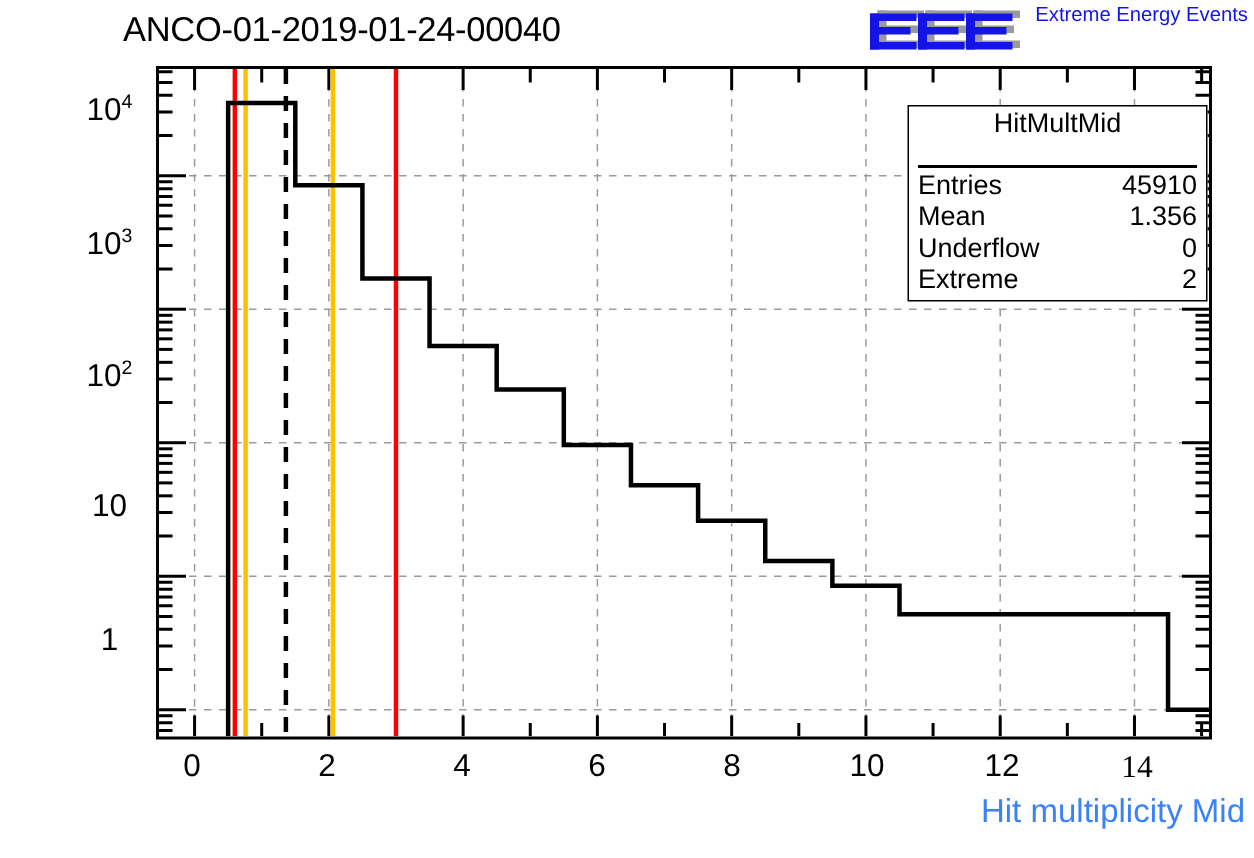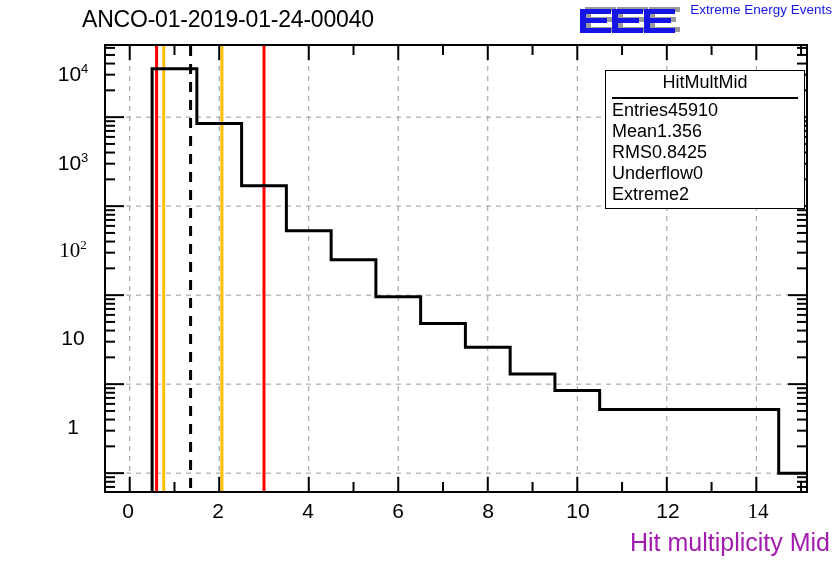--- a/index.html
+++ b/index.html
@@ -86,46 +86,47 @@
     text-align: center;
     transform: translateY(-50%);
     white-space: nowrap;
   }
   .ylabel-tick sup { font-size: 13px; vertical-align: super; }
 
   .axis-title-x {
     position: absolute;
     right: 6px;
     top: 528px;
-    font-size: 25px;
-    color: #a21caf;
+    font-size: 22px;
+    color: #3b82f6;
     white-space: nowrap;
   }
 
   
   #statsbox {
     position: absolute;
     left: 605px;
     top: 70px;
     width: 200px;
     background: #ffffff;
     border: 1px solid #000;
     box-sizing: border-box;
     padding: 1px 6px 3px 6px;
     font-size: 18px;
     color: #000;
   }
   #statsbox .stats-title {
     text-align: center;
     border-bottom: 2px solid #000;
-    padding-bottom: 4px;
+    padding-bottom: 17px;
     margin-bottom: 1px;
   }
   #statsbox .stats-row {
     display: flex;
+    justify-content: space-between;
     line-height: 1.17;
   }
   #statsbox .stats-row span { white-space: nowrap; }
 </style>
 </head>
 <body>
 
 <div id="root">
 
   <div class="chart-title">ANCO-01-2019-01-24-00040</div>
@@ -163,21 +164,21 @@
         </g>
       </svg>
     </div>
     <div class="logo-text">
       <div class="logo-line">Extreme Energy Events</div>
     </div>
   </div>
 
   <div class="ylabel-tick" style="left:48px; top:73px; width:50px;">10<sup>4</sup></div>
   <div class="ylabel-tick" style="left:48px; top:162px; width:50px;">10<sup>3</sup></div>
-  <div class="ylabel-tick" style="left:48px; top:250px; width:50px;font-family:Liberation Serif, serif;">10<sup>2</sup></div>
+  <div class="ylabel-tick" style="left:48px; top:250px; width:50px;">10<sup>2</sup></div>
   <div class="ylabel-tick" style="left:48px; top:338px; width:50px;">10</div>
   <div class="ylabel-tick" style="left:48px; top:427px; width:50px;">1</div>
 
   <div class="xlabel-tick" style="left:128px; top:499px;">0</div>
   <div class="xlabel-tick" style="left:218px; top:499px;">2</div>
   <div class="xlabel-tick" style="left:308px; top:499px;">4</div>
   <div class="xlabel-tick" style="left:398px; top:499px;">6</div>
   <div class="xlabel-tick" style="left:488px; top:499px;">8</div>
   <div class="xlabel-tick" style="left:578px; top:499px;">10</div>
   <div class="xlabel-tick" style="left:668px; top:499px;">12</div>
@@ -341,24 +342,20 @@
     <div class="stats-title">HitMultMid</div>
     <div class="stats-row">
       <span>Entries</span>
       <span>45910</span>
     </div>
     <div class="stats-row">
       <span>Mean</span>
       <span>1.356</span>
     </div>
     <div class="stats-row">
-      <span>RMS</span>
-      <span>0.8425</span>
-    </div>
-    <div class="stats-row">
       <span>Underflow</span>
       <span>0</span>
     </div>
     <div class="stats-row">
       <span>Extreme</span>
       <span>2</span>
     </div>
   </div>
 
 </div>

